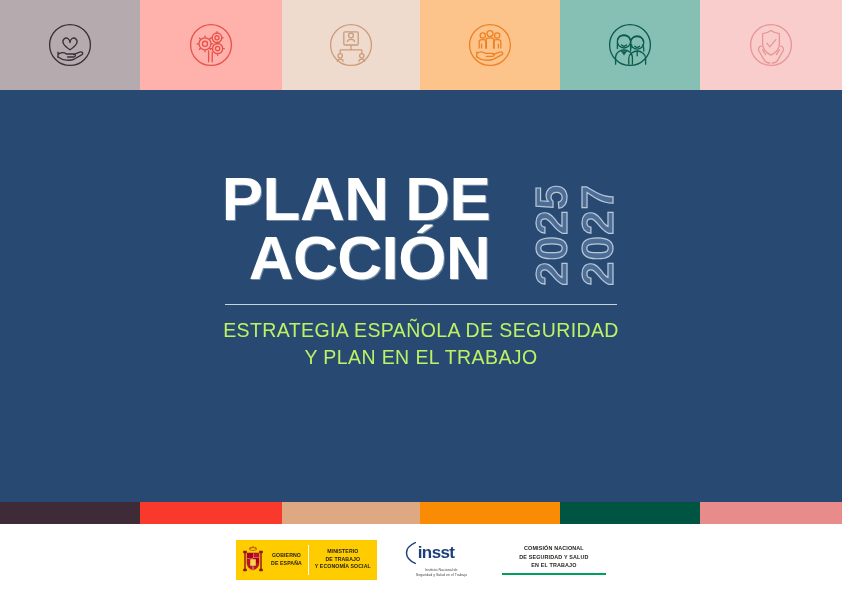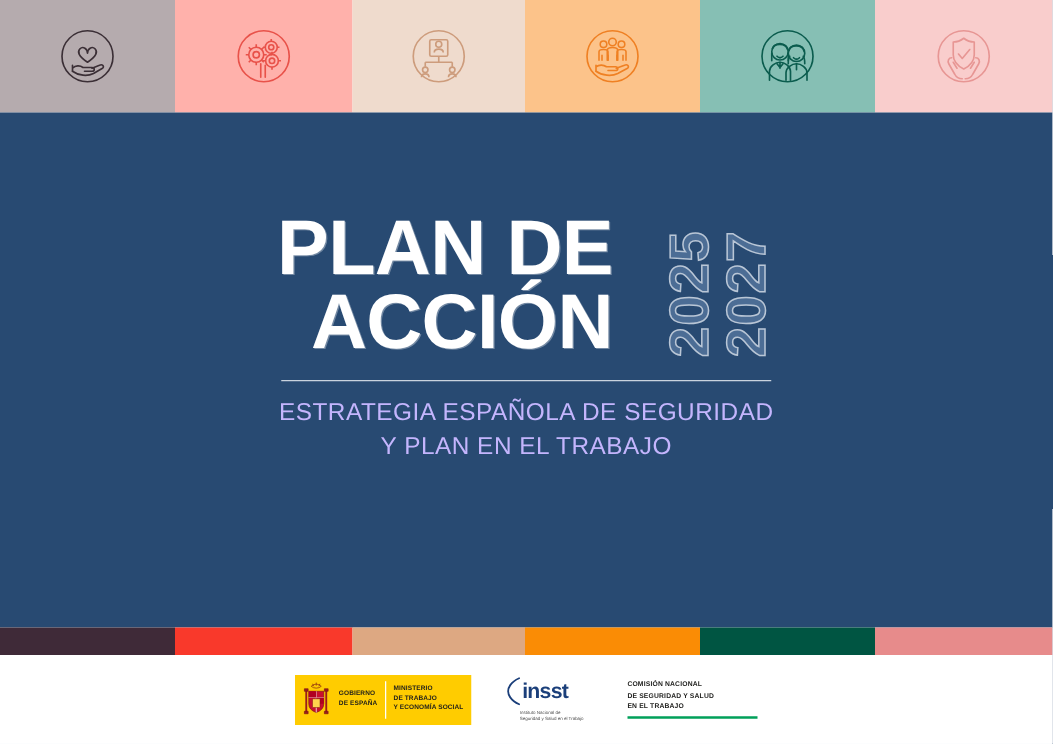--- a/index.html
+++ b/index.html
@@ -88,21 +88,21 @@
   .rule {
     width:392px;
     height:1.5px;
     background:#c9d3de;
     margin-top:16px;
   }
   .subtitle {
     margin-top:12px;
     width:520px;
     text-align:center;
-    color:#c4b5fd;
+    color:#bef264;
     font-size:19.5px;
     font-weight:500;
     letter-spacing:0.4px;
     line-height:1.35;
   }
   .subtitle-line { display:block; }
 
   
   .color-strip {
     position:absolute; left:0; top:502px;
@@ -117,20 +117,21 @@
     width:842px; height:71px;
     background:#ffffff;
     display:flex;
     align-items:center;
     justify-content:center;
   }
   .footer-inner {
     display:flex;
     align-items:center;
     gap:13px;
+    text-align:center;
   }
 
   
   .gob-block {
     display:flex;
     align-items:center;
     background:#ffcc00;
     height:40px;
     padding:0 6px 0 4px;
   }

